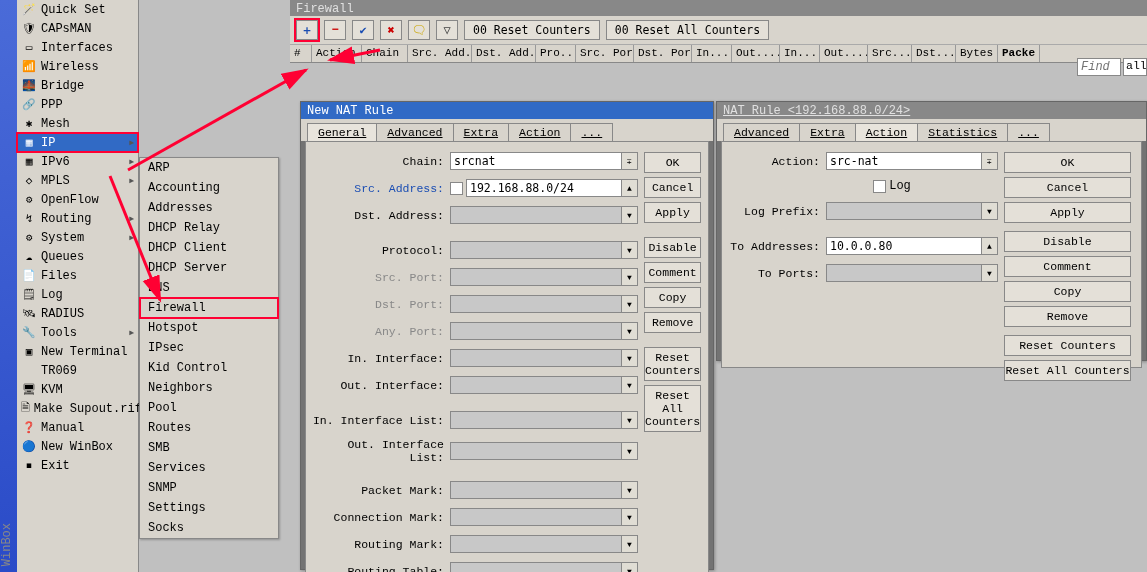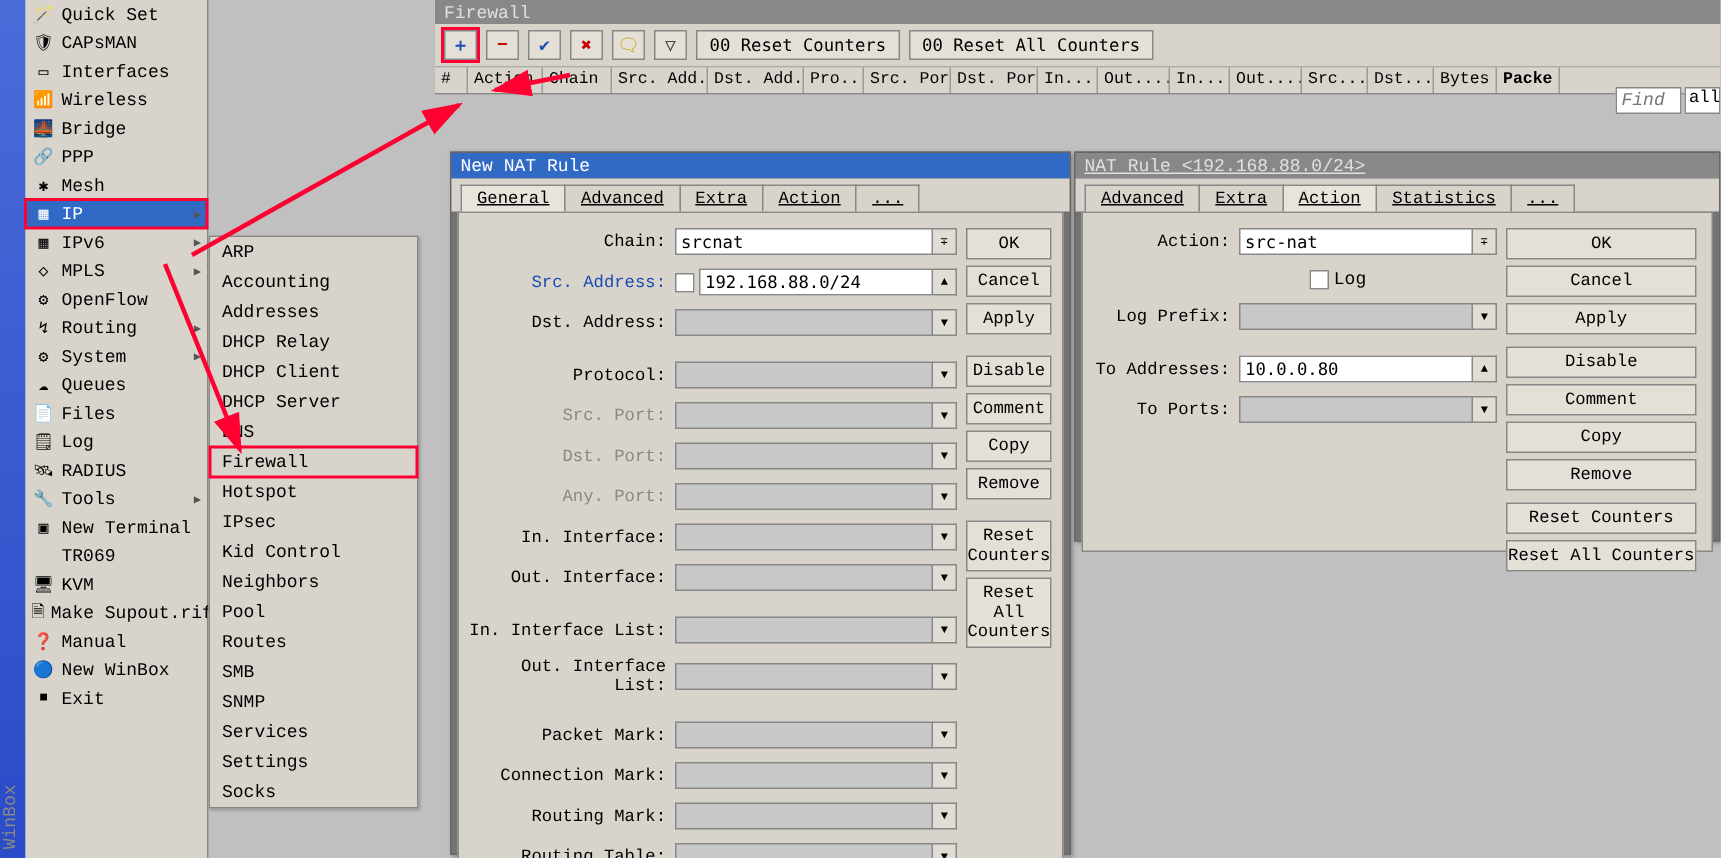--- a/index.html
+++ b/index.html
@@ -183,22 +183,22 @@
     <div class="sub-item">DHCP Server</div>
     <div class="sub-item">DNS</div>
     <div class="sub-item red">Firewall</div>
     <div class="sub-item">Hotspot</div>
     <div class="sub-item">IPsec</div>
     <div class="sub-item">Kid Control</div>
     <div class="sub-item">Neighbors</div>
     <div class="sub-item">Pool</div>
     <div class="sub-item">Routes</div>
     <div class="sub-item">SMB</div>
+    <div class="sub-item">Services</div>
     <div class="sub-item">SNMP</div>
-    <div class="sub-item">Services</div>
     <div class="sub-item">Settings</div>
     <div class="sub-item">Socks</div>
   </div>
 
 <div class="main">
   <div class="fw-title">Firewall</div>
   <div class="tb">
     <span class="tb-btn red" style="color:#1a4db3;font-weight:bold">＋</span>
     <span class="tb-btn" style="color:#c00;font-weight:bold">−</span>
     <span class="tb-btn" style="color:#1a4db3">✔</span>

